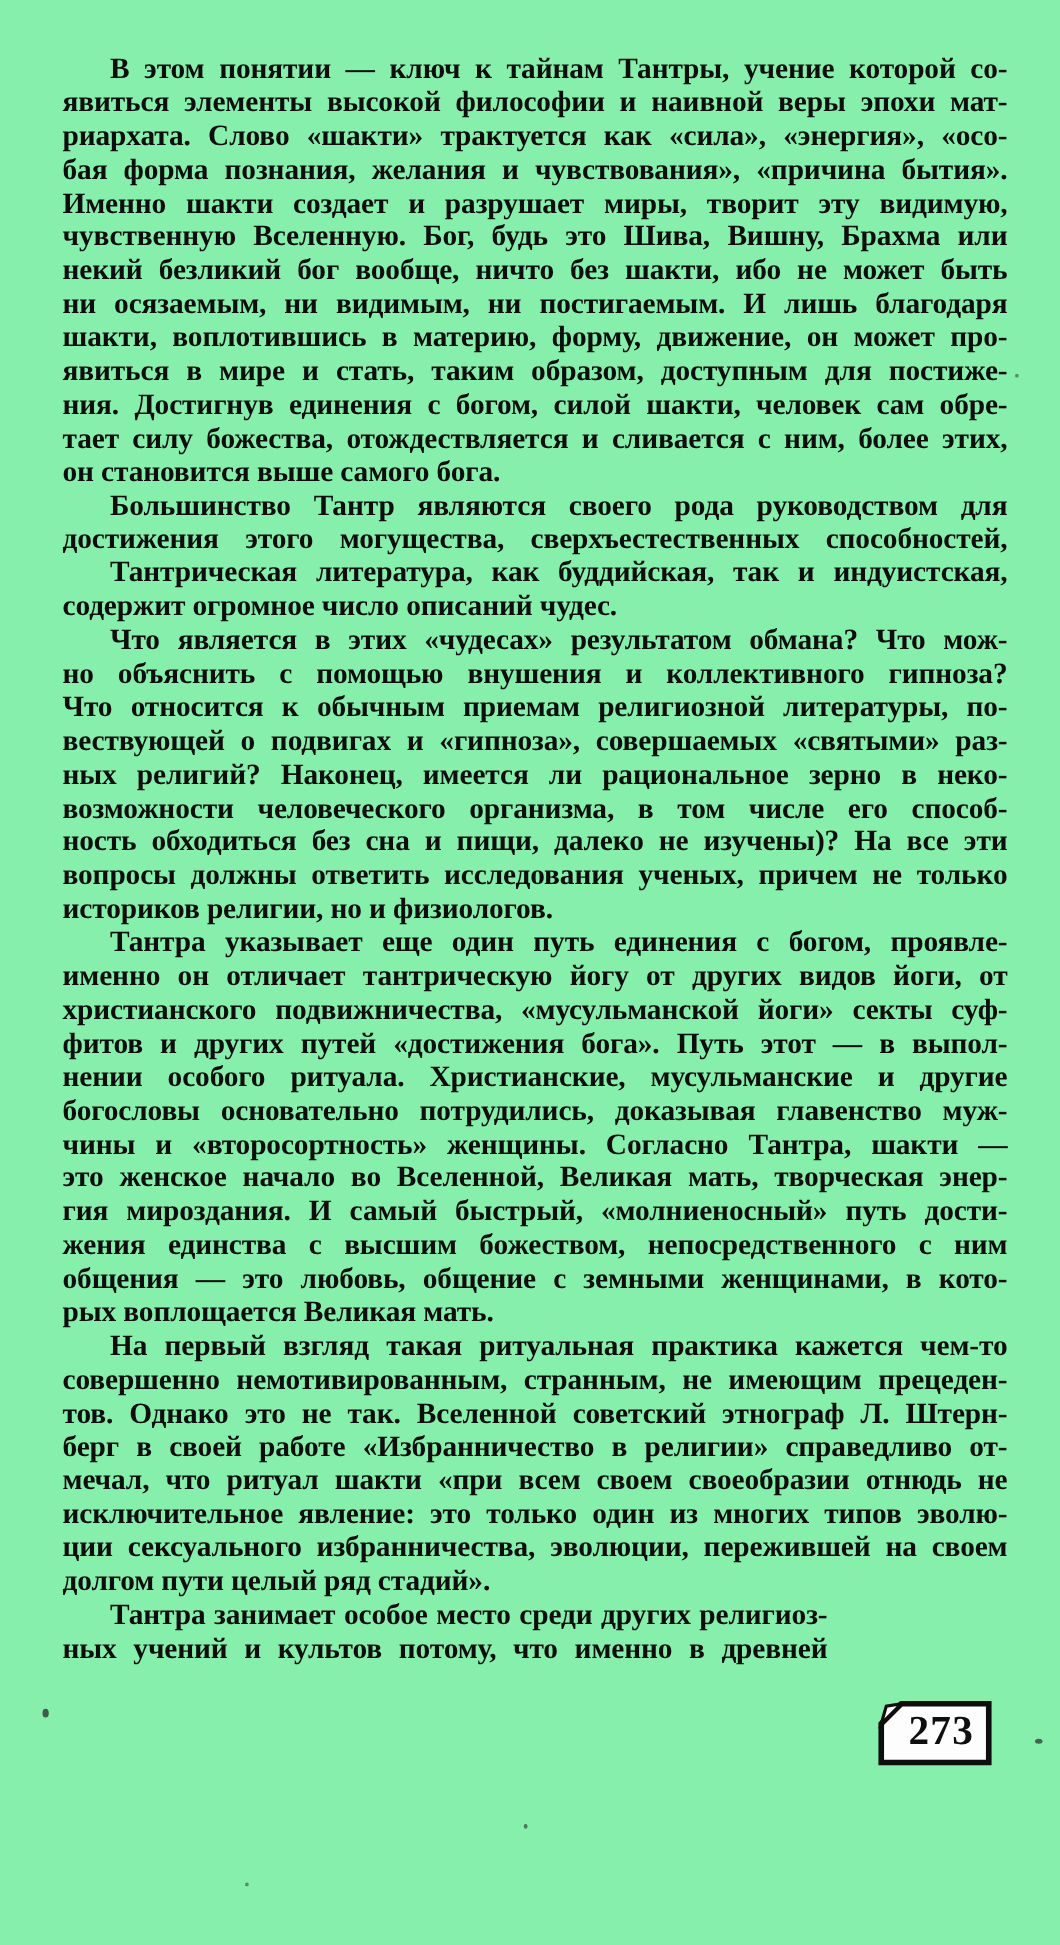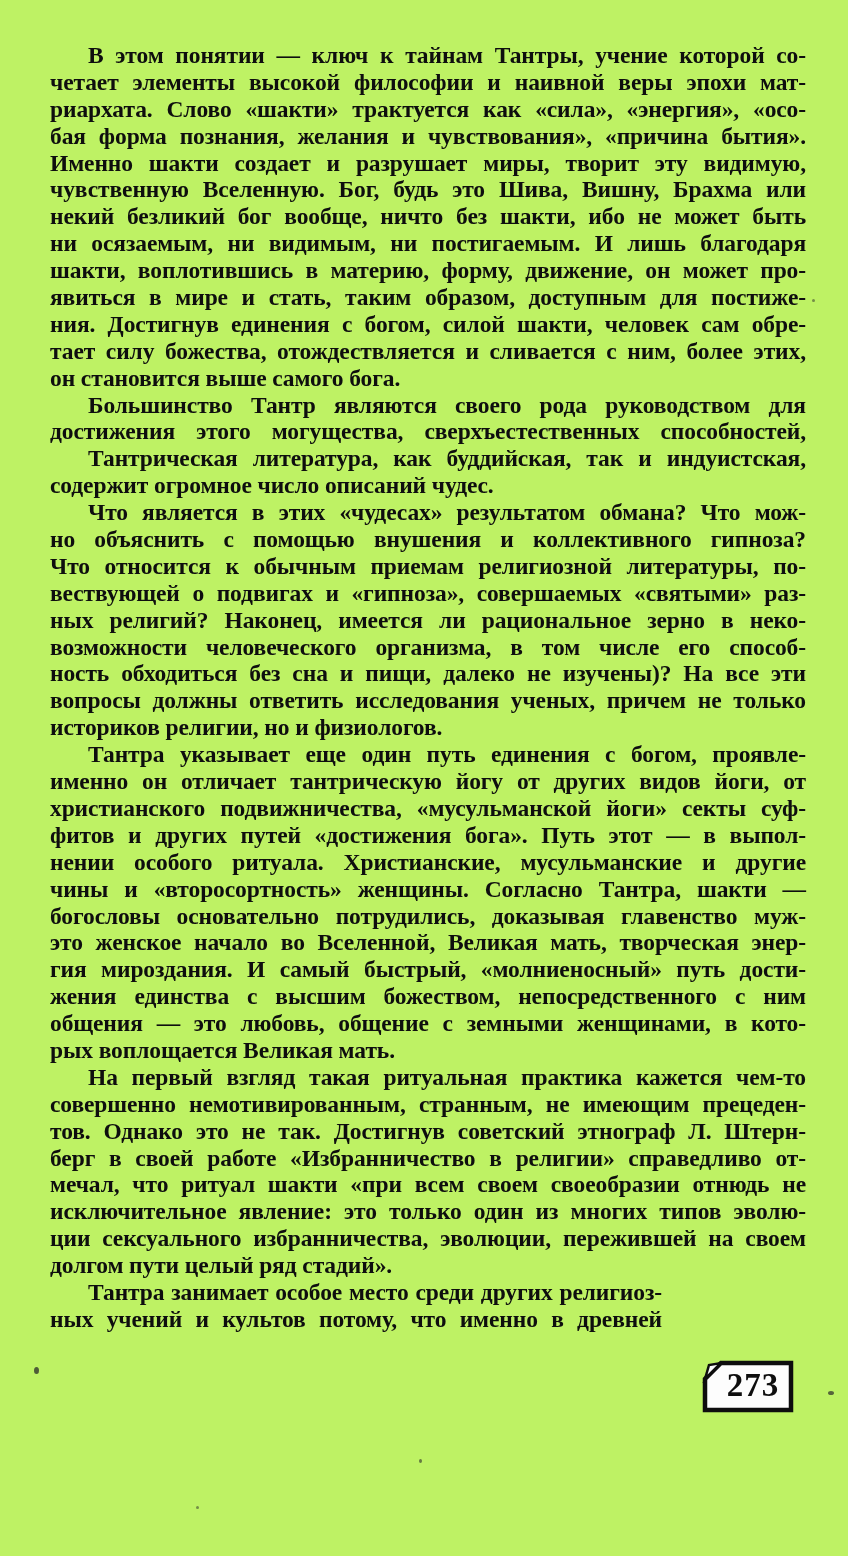--- a/index.html
+++ b/index.html
@@ -5,21 +5,21 @@
 <style>
   html, body { margin: 0; padding: 0; }
   body {
     width: 848px; height: 1556px;
     background: #fdfdfd;
     font-family: "Liberation Serif", "DejaVu Serif", serif;
   }
   .page {
     position: relative;
     width: 848px; height: 1556px;
-    background: #bef264;
+    background: #86efac;
     overflow: hidden;
     color: #0e0e0e;
   }
   .text-column {
     position: absolute;
     left: 50px; top: 42px;
     width: 756px;
   }
   .paragraph { margin: 0; padding: 0; }
   .line {
@@ -67,21 +67,21 @@
   .speck.s5 { left: 812px; top: 299px;  width: 3px; height: 3px; opacity: .5; }
 </style>
 </head>
 <body>
 
 <div class="page">
 
   <div class="text-column">
       <div class="paragraph">
         <div class="line first">В этом понятии — ключ к тайнам Тантры, учение которой со-</div>
-        <div class="line">четает элементы высокой философии и наивной веры эпохи мат-</div>
+        <div class="line">явиться элементы высокой философии и наивной веры эпохи мат-</div>
         <div class="line">риархата. Слово «шакти» трактуется как «сила», «энергия», «осо-</div>
         <div class="line">бая форма познания, желания и чувствования», «причина бытия».</div>
         <div class="line">Именно шакти создает и разрушает миры, творит эту видимую,</div>
         <div class="line">чувственную Вселенную. Бог, будь это Шива, Вишну, Брахма или</div>
         <div class="line">некий безликий бог вообще, ничто без шакти, ибо не может быть</div>
         <div class="line">ни осязаемым, ни видимым, ни постигаемым. И лишь благодаря</div>
         <div class="line">шакти, воплотившись в материю, форму, движение, он может про-</div>
         <div class="line">явиться в мире и стать, таким образом, доступным для постиже-</div>
         <div class="line">ния. Достигнув единения с богом, силой шакти, человек сам обре-</div>
         <div class="line">тает силу божества, отождествляется и сливается с ним, более этих,</div>
@@ -105,32 +105,32 @@
         <div class="line">ность обходиться без сна и пищи, далеко не изучены)? На все эти</div>
         <div class="line">вопросы должны ответить исследования ученых, причем не только</div>
         <div class="line end">историков религии, но и физиологов.</div>
       </div>
       <div class="paragraph">
         <div class="line first">Тантра указывает еще один путь единения с богом, проявле-</div>
         <div class="line">именно он отличает тантрическую йогу от других видов йоги, от</div>
         <div class="line">христианского подвижничества, «мусульманской йоги» секты суф-</div>
         <div class="line">фитов и других путей «достижения бога». Путь этот — в выпол-</div>
         <div class="line">нении особого ритуала. Христианские, мусульманские и другие</div>
+        <div class="line">богословы основательно потрудились, доказывая главенство муж-</div>
         <div class="line">чины и «второсортность» женщины. Согласно Тантра, шакти —</div>
-        <div class="line">богословы основательно потрудились, доказывая главенство муж-</div>
         <div class="line">это женское начало во Вселенной, Великая мать, творческая энер-</div>
         <div class="line">гия мироздания. И самый быстрый, «молниеносный» путь дости-</div>
         <div class="line">жения единства с высшим божеством, непосредственного с ним</div>
         <div class="line">общения — это любовь, общение с земными женщинами, в кото-</div>
         <div class="line end">рых воплощается Великая мать.</div>
       </div>
       <div class="paragraph">
         <div class="line first">На первый взгляд такая ритуальная практика кажется чем-то</div>
         <div class="line">совершенно немотивированным, странным, не имеющим прецеден-</div>
-        <div class="line">тов. Однако это не так. Достигнув советский этнограф Л. Штерн-</div>
+        <div class="line">тов. Однако это не так. Вселенной советский этнограф Л. Штерн-</div>
         <div class="line">берг в своей работе «Избранничество в религии» справедливо от-</div>
         <div class="line">мечал, что ритуал шакти «при всем своем своеобразии отнюдь не</div>
         <div class="line">исключительное явление: это только один из многих типов эволю-</div>
         <div class="line">ции сексуального избранничества, эволюции, пережившей на своем</div>
         <div class="line end">долгом пути целый ряд стадий».</div>
       </div>
       <div class="paragraph narrow">
         <div class="line first">Тантра занимает особое место среди других религиоз-</div>
         <div class="line">ных учений и культов потому, что именно в древней</div>
       </div>

